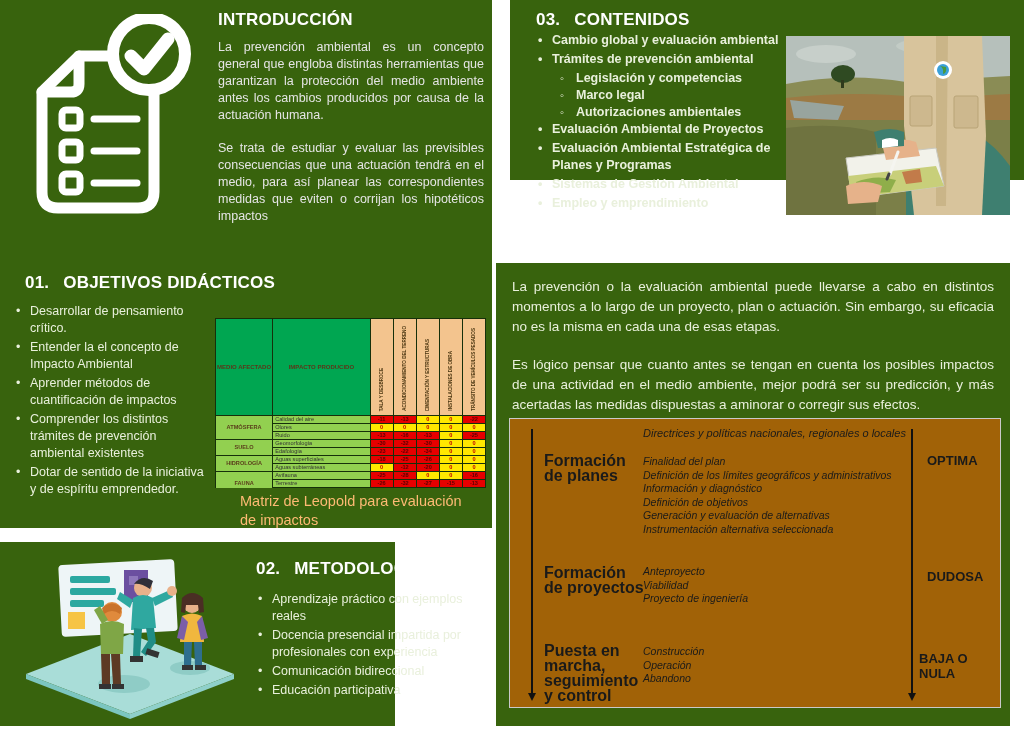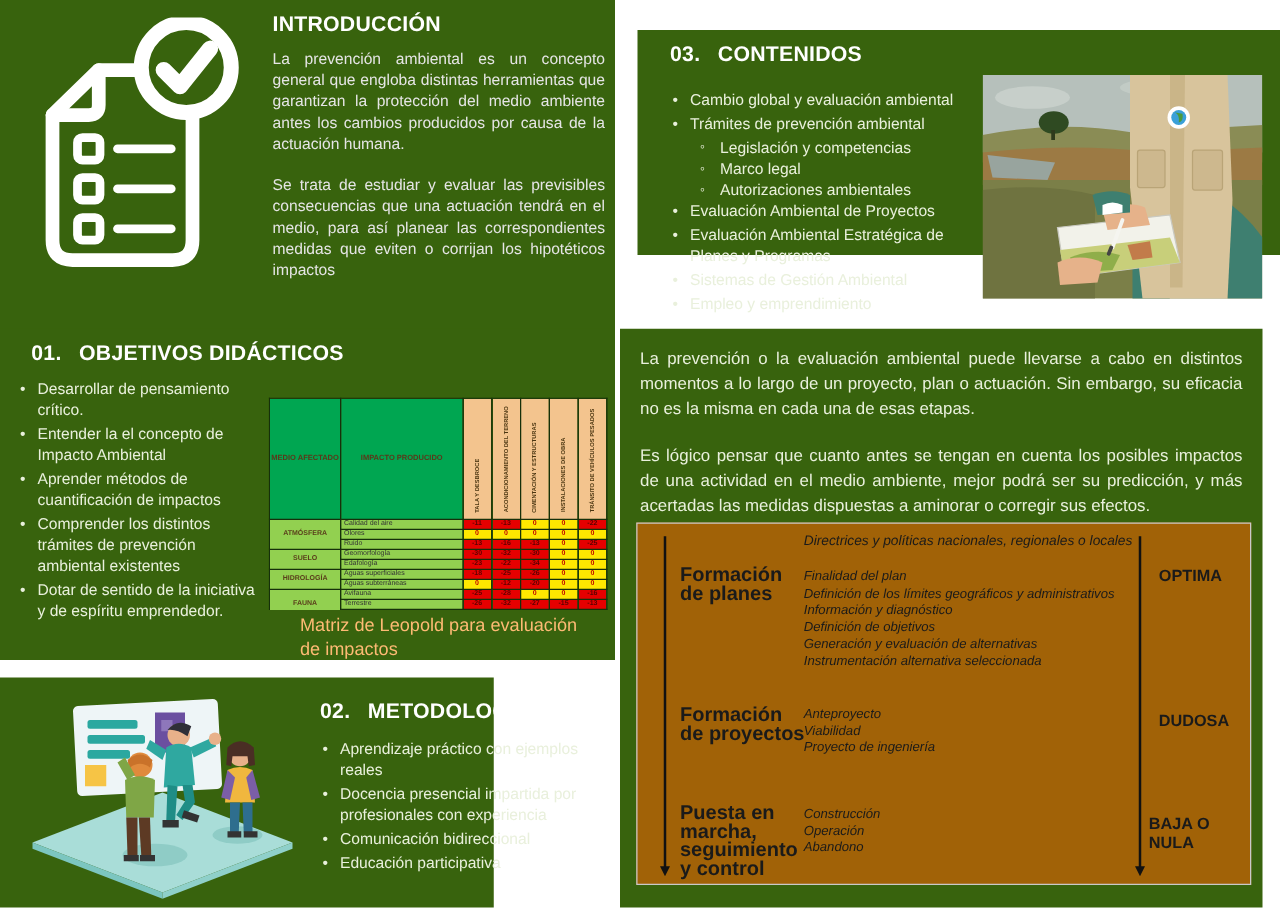--- a/index.html
+++ b/index.html
@@ -1,20 +1,20 @@
 <!DOCTYPE html>
 <html><head>
 <meta charset="utf-8">
 <style>
   html,body{margin:0;padding:0;background:#ffffff;}
   body{width:1024px;height:733px;position:relative;overflow:hidden;
        font-family:"Liberation Sans","DejaVu Sans",sans-serif;}
   .panel{position:absolute;background:#38630d;}
   #p-intro   {left:0;   top:0;   width:492px;height:300px;}
-  #p-cont    {left:510px;top:0;   width:514px;height:180px;margin-top:24px;}
+  #p-cont    {left:510px;top:0;   width:514px;height:180px;}
   #p-obj     {left:0;   top:263px;width:492px;height:265px;}
   #p-main    {left:496px;top:263px;width:514px;height:463px;}
   #p-ilu     {left:0;   top:542px;width:395px;height:184px;}
 
   h2.sec{color:#fff;font-size:17px;font-weight:700;margin:0;letter-spacing:.2px;}
   h2.sec .num{margin-right:14px;}
 
   
   .intro-text{position:absolute;left:218px;top:10px;width:266px;}
   .intro-text p{color:#e5e5e5;font-size:12.5px;line-height:17px;text-align:justify;margin:9px 0 0 0;}
@@ -23,21 +23,21 @@
 
   
   ul.blist{list-style:none;margin:0;padding:0;color:#e9f0dc;font-size:12.5px;line-height:17px;}
   ul.blist li{position:relative;padding-left:16px;margin:0 0 2px 0;}
   ul.blist li::before{content:"•";position:absolute;left:2px;top:0;}
   ul.blist li.sub{padding-left:40px;margin:0;}
   ul.blist li.sub::before{content:"◦";left:24px;font-size:11px;}
 
   
   #p-cont h2{position:absolute;left:26px;top:10px;}
-  #cont-list{position:absolute;left:26px;top:48px;width:252px;}
+  #cont-list{position:absolute;left:26px;top:32px;width:252px;font-weight:bold;}
   #photo-frame{position:absolute;left:276px;top:36px;width:224px;height:179px;overflow:hidden;}
 
   
   #p-obj h2{position:absolute;left:25px;top:10px;}
   #obj-list{position:absolute;left:14px;top:40px;width:198px;}
   #matrix-wrap{position:absolute;left:215px;top:55px;width:273px;height:170px;overflow:hidden;}
   #matrix{border-collapse:collapse;table-layout:fixed;width:271px;background:#38630d;}
   #matrix th,#matrix td{border:1px solid #16300a;padding:0;overflow:hidden;white-space:nowrap;}
   th.m-h{background:#00a651;color:#59391a;font-size:6px;font-weight:700;height:96px;text-align:center;}
   th.m-act{background:#f3c48e;vertical-align:bottom;text-align:center;height:96px;}

